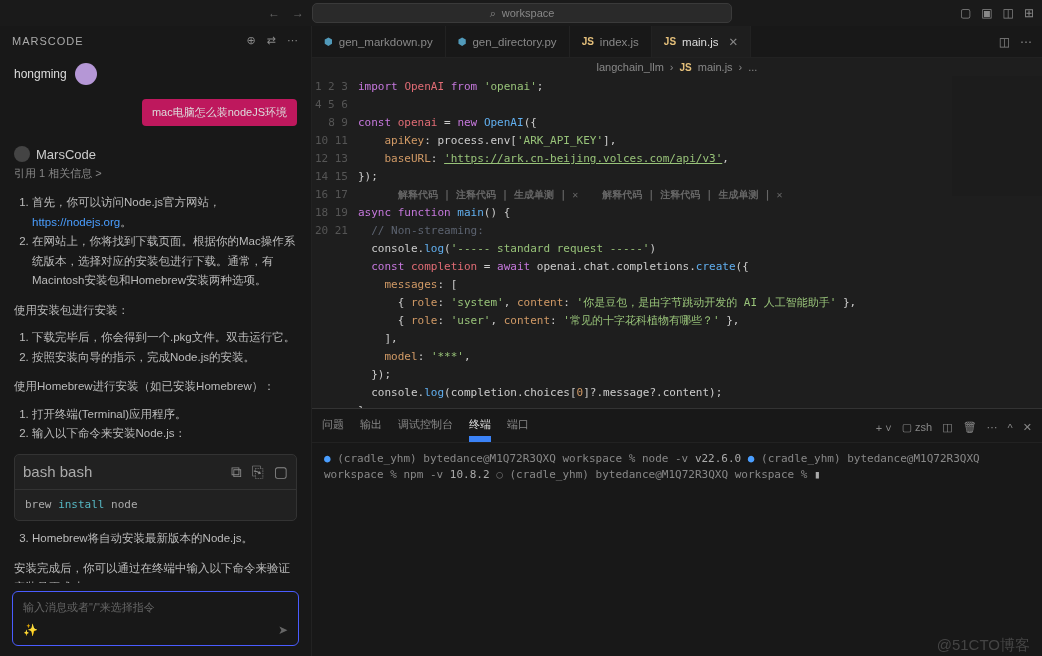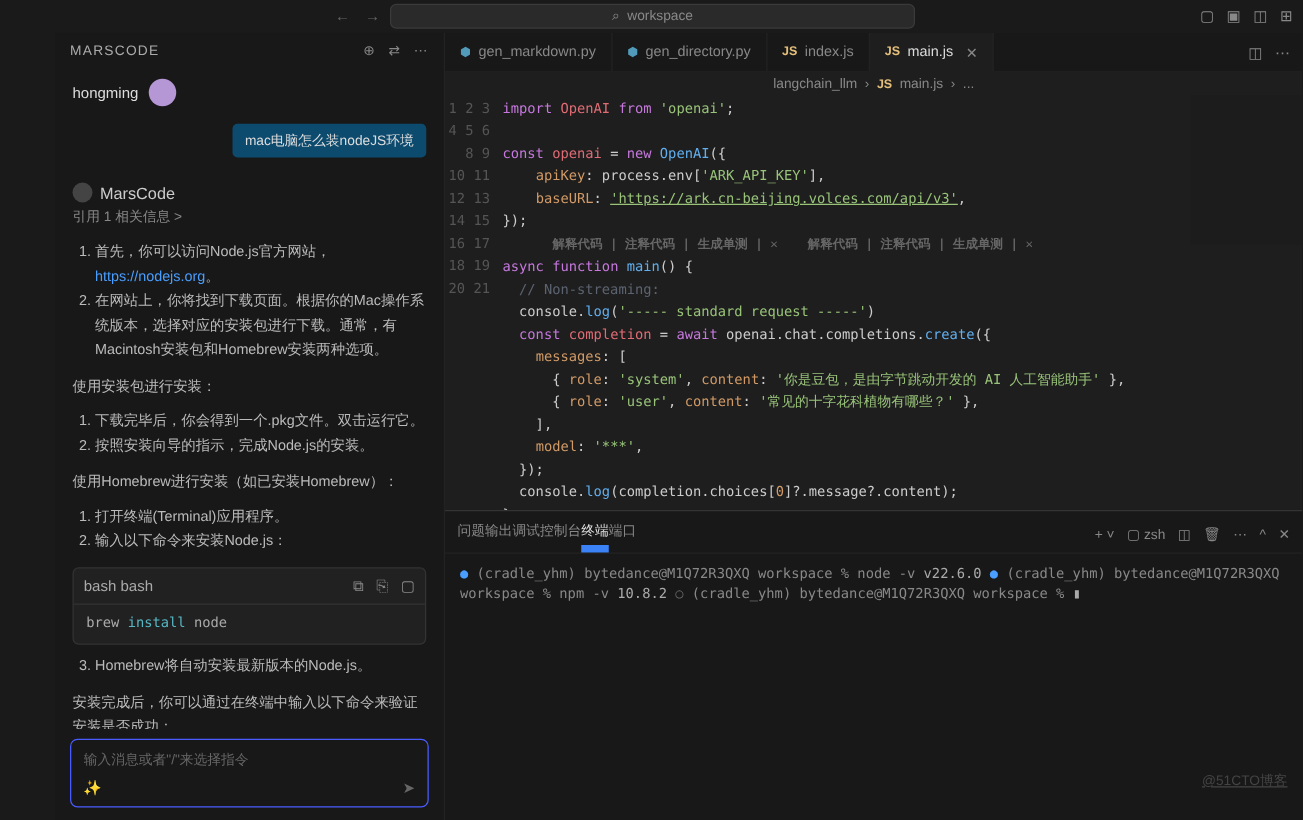--- a/index.html
+++ b/index.html
@@ -6,39 +6,39 @@
 body { font-family: -apple-system, "Segoe UI", sans-serif; background: #1a1a1a; color: #ccc; font-size: 12px; overflow: hidden; }
 .app { display: flex; flex-direction: column; height: 656px; width: 1042px; }
 
 
 .topbar { height: 26px; background: #1a1a1a; display: flex; align-items: center; padding: 0 8px; gap: 8px; }
 .nav-arrows { display: flex; gap: 12px; color: #666; margin-left: 260px; }
 .search-box { flex: 0 0 420px; background: #2a2a2a; border: 1px solid #3a3a3a; border-radius: 5px; height: 20px; display: flex; align-items: center; justify-content: center; gap: 6px; color: #888; font-size: 11px; }
 .top-right-icons { margin-left: auto; display: flex; gap: 10px; color: #888; }
 
 
-.main { display: flex; flex: 1; overflow: hidden; margin-left: 44px; }
+.main { display: flex; flex: 1; overflow: hidden; }
 
 
 .sidebar { width: 312px; background: #181818; display: flex; flex-direction: column; border-right: 1px solid #222; }
 .sb-header { display: flex; align-items: center; padding: 8px 12px; font-size: 11px; letter-spacing: 1px; color: #aaa; }
 .sb-header-icons { margin-left: auto; display: flex; gap: 10px; color: #888; }
 .user-row { display: flex; align-items: center; gap: 8px; padding: 8px 14px; }
 .avatar { width: 22px; height: 22px; border-radius: 50%; background: #b597d6; }
-.prompt-bubble { margin: 6px 14px 6px auto; background: #0c4a6e; padding: 6px 10px; border-radius: 4px; font-size: 11px; color: #ddd; display: inline-block; float: right; }
+.prompt-bubble { margin: 6px 14px 6px auto; background: #be185d; padding: 6px 10px; border-radius: 4px; font-size: 11px; color: #ddd; display: inline-block; float: right; }
 .clear { clear: both; }
 .mc-row { display: flex; align-items: center; gap: 6px; padding: 14px 14px 4px; font-weight: 500; font-size: 13px; }
 .mc-icon { width: 16px; height: 16px; background: #444; border-radius: 50%; }
 .ref-row { padding: 0 14px 8px; font-size: 11px; color: #888; }
 .content-scroll { flex: 1; overflow-y: auto; padding: 4px 14px 8px; font-size: 11.5px; line-height: 1.7; color: #bbb; }
 .content-scroll p { margin-bottom: 8px; }
 .content-scroll ol { padding-left: 18px; margin-bottom: 10px; }
 .content-scroll a { color: #4a9eff; }
 .code-block { background: #212121; border: 1px solid #333; border-radius: 5px; margin: 8px 0; }
-.code-header { display: flex; align-items: center; padding: 4px 8px; font-size: 12px; color: #aaa; border-bottom: 1px solid #333; }
+.code-header { display: flex; align-items: center; padding: 4px 8px; font-size: 15px; color: #aaa; border-bottom: 1px solid #333; }
 .code-header-right { margin-left: auto; display: flex; gap: 10px; color: #888; }
 .code-body { padding: 6px 10px; font-family: Menlo, monospace; font-size: 11px; }
 .kw-brew { color: #aaa; }
 .kw-install { color: #56b6c2; }
 .kw-node { color: #aaa; }
 .input-wrap { padding: 8px 12px 10px; }
 .input-box { border: 1px solid #4a5cff; border-radius: 6px; padding: 8px 10px; min-height: 48px; display: flex; flex-direction: column; justify-content: space-between; }
 .input-placeholder { color: #666; font-size: 11px; }
 .input-bottom { display: flex; justify-content: space-between; color: #666; margin-top: 8px; }
 
@@ -61,28 +61,28 @@
 .tok-fn { color: #61afef; }
 .tok-str { color: #98c379; }
 .tok-prop { color: #d19a66; }
 .tok-com { color: #5c6370; }
 .tok-url { color: #98c379; text-decoration: underline; }
 .tok-num { color: #d19a66; }
 .code-hint { color: #666; font-size: 10px; padding-left: 40px; font-weight: bold; }
 
 
 .panel { height: 248px; border-top: 1px solid #333; display: flex; flex-direction: column; background: #181818; }
-.panel-tabs { display: flex; padding: 4px 10px 0; gap: 0; font-size: 11px; color: #888; border-bottom: 1px solid #222; }
+.panel-tabs { display: flex; padding: 4px 10px 0; gap: 16px; font-size: 11px; color: #888; border-bottom: 1px solid #222; }
 .panel-tab { padding: 4px 0; }
 .panel-tab.active { color: #ddd; border-bottom: 6px solid #3b82f6; }
 .panel-right { margin-left: auto; display: flex; gap: 10px; align-items: center; }
 .term-body { flex: 1; padding: 8px 12px; font-family: Menlo, monospace; font-size: 11px; line-height: 16px; color: #aaa; }
 .term-dot { color: #4a9eff; }
 .term-prompt { color: #888; }
-.watermark { position: absolute; right: 12px; bottom: 24px; color: #444; font-size: 11px; text-decoration: underline; }
+.watermark { position: absolute; right: 12px; bottom: 1px; color: #444; font-size: 15px; }
 </style>
 </head>
 <body>
 
 <div class="app">
 
   <div class="topbar">
     <div class="nav-arrows">
       <span>←</span>
       <span>→</span>

